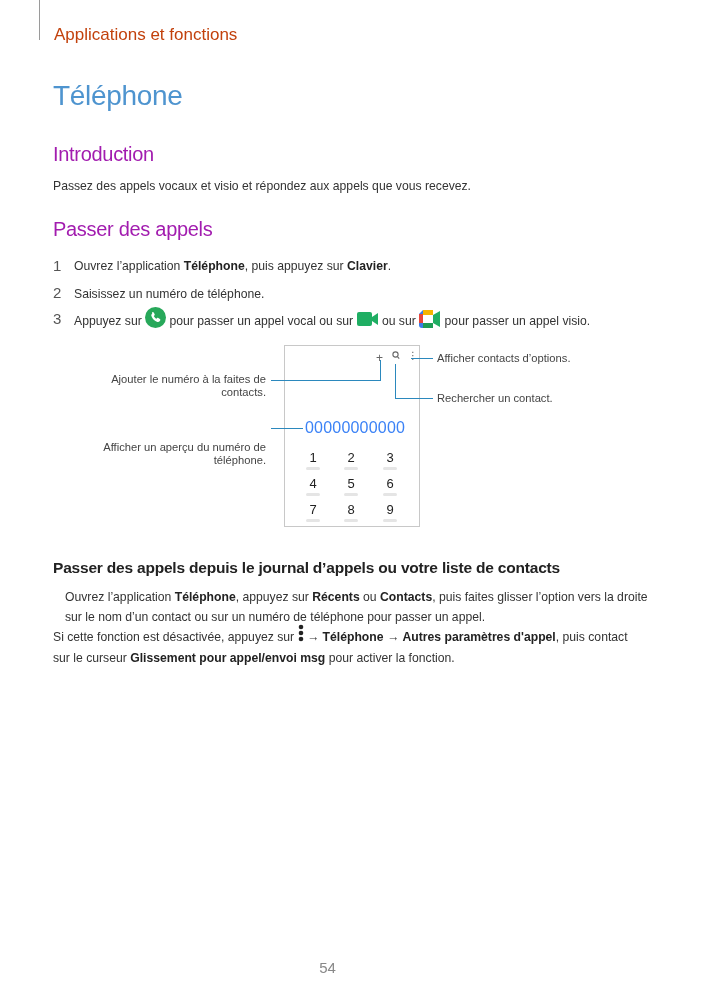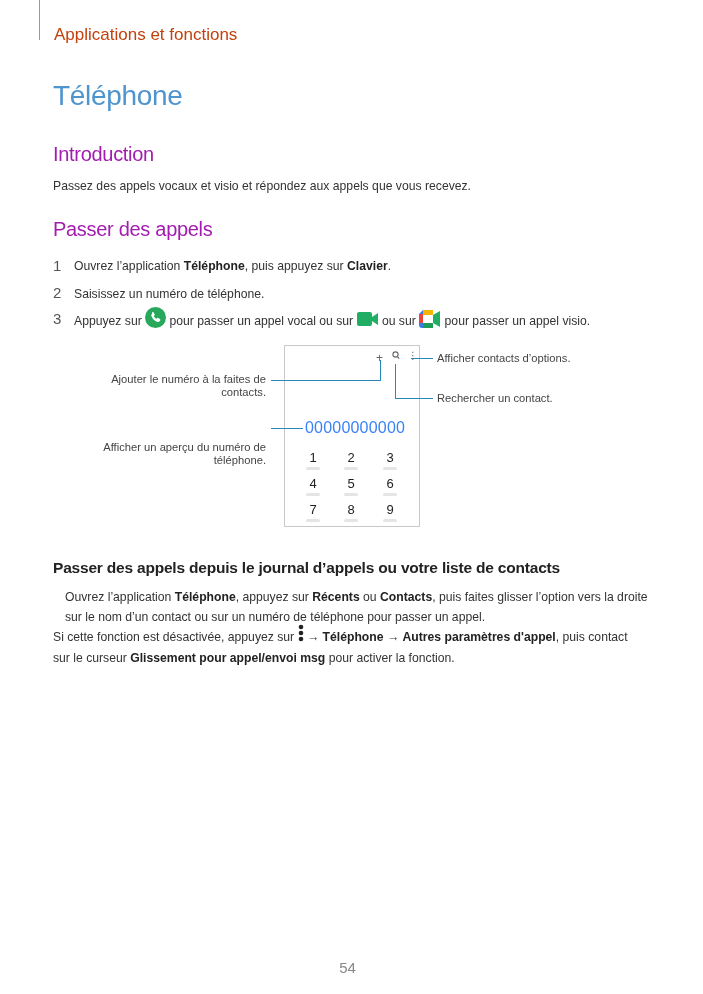--- a/index.html
+++ b/index.html
@@ -17,21 +17,21 @@
   .icon-inline { display:inline-block; vertical-align:middle; }
   .phone { position:absolute; left:284px; top:345px; width:134px; height:180px; border:1px solid #c8c8c8; background:#fff; }
   .ph-icon { position:absolute; font-size:10px; color:#666; }
   .ph-number { position:absolute; left:20px; top:73px; font-size:16px; color:#3b82f6; letter-spacing:0.2px; }
   .key { position:absolute; width:20px; text-align:center; font-size:13px; color:#222; }
   .key-shadow { position:absolute; width:14px; height:3px; background:#e5e5e5; border-radius:2px; }
   .callout { position:absolute; font-size:11.2px; color:#444; line-height:13px; }
   .callout.right-aligned { text-align:right; }
   .line { position:absolute; background:#2b88bd; }
   .h3 { position:absolute; left:53px; top:559px; font-size:15.5px; font-weight:bold; color:#222; letter-spacing:-0.2px; }
-  .page-number { position:absolute; left:0; width:655px; top:959px; text-align:center; font-size:15px; color:#888;margin-left:20px; }
+  .page-number { position:absolute; left:0; width:655px; top:959px; text-align:center; font-size:15px; color:#888; }
 </style>
 </head>
 <body>
 
 <div class="header-rule"></div>
 <div class="header-text">Applications et fonctions</div>
 
 <div class="page-title">Téléphone</div>
 
 <div class="h2" style="top:143px;">Introduction</div>

